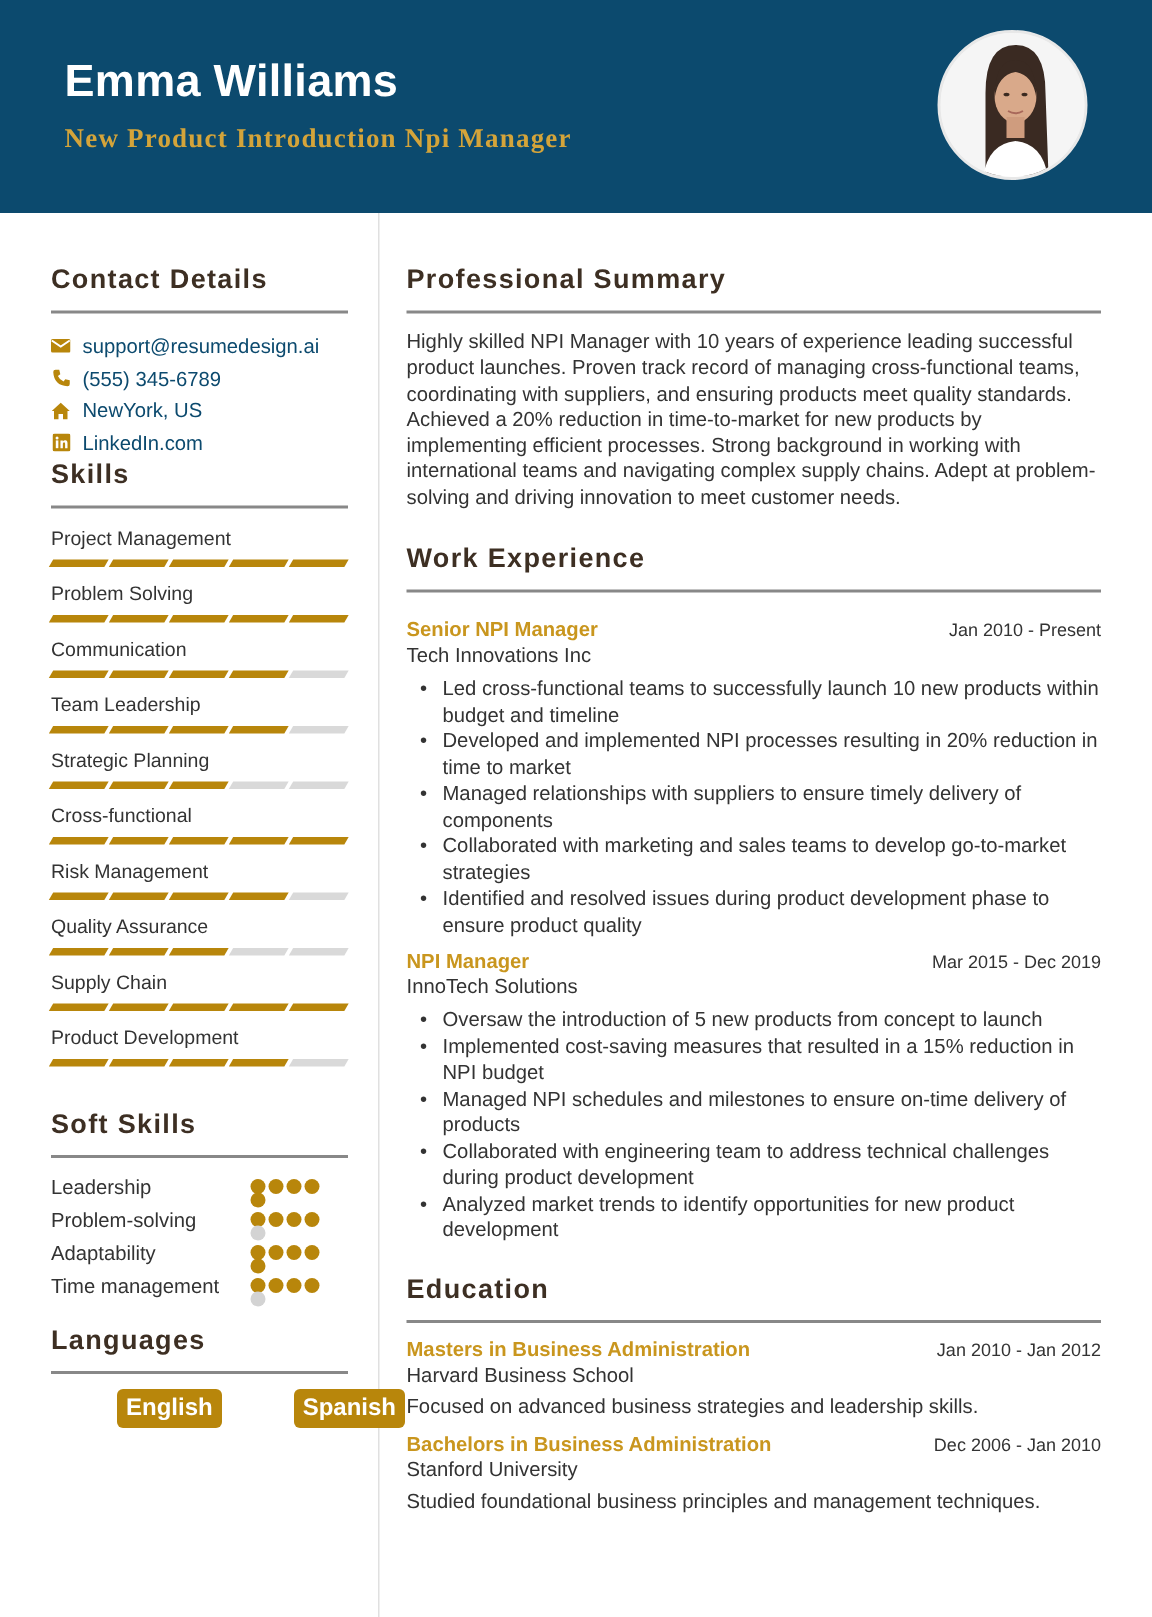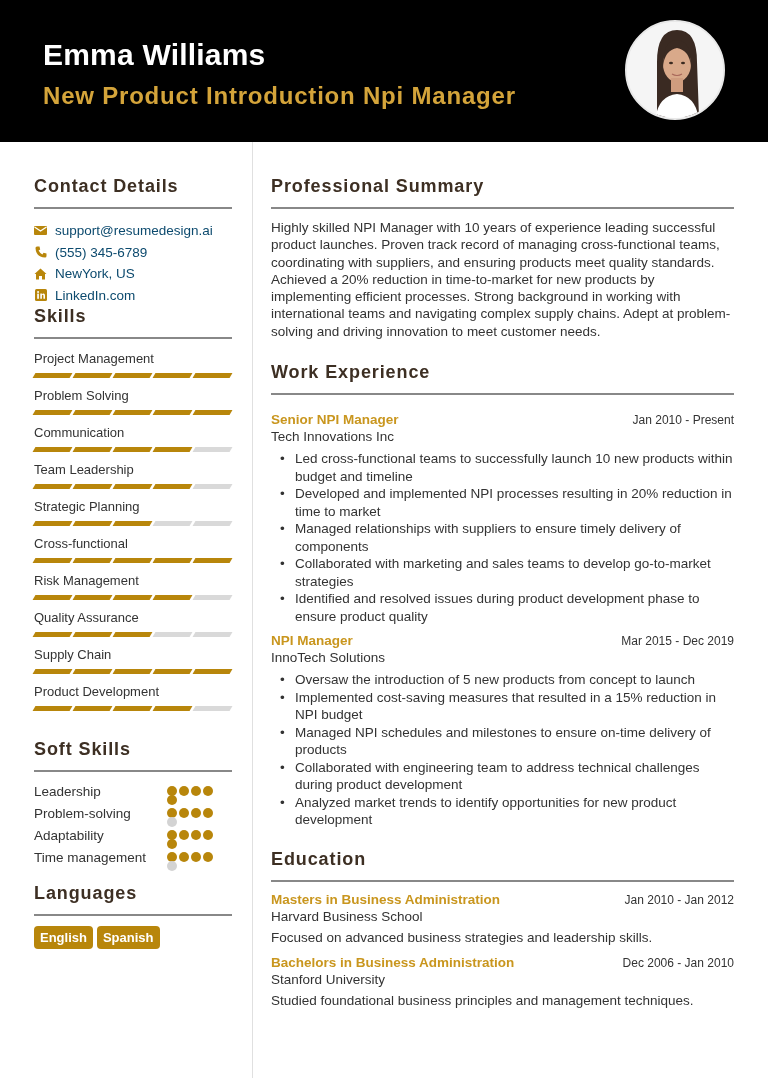--- a/index.html
+++ b/index.html
@@ -1,29 +1,29 @@
 <!DOCTYPE html>
 <html><head>
   <meta charset="utf-8">
   <style>
     * { margin: 0; padding: 0; box-sizing: border-box; }
     html, body { width: 768px; height: 1078px; background: #ffffff; overflow: hidden; }
     body { font-family: "Liberation Sans", sans-serif; color: #333; position: relative; }
 
     .header {
       position: absolute; left: 0; top: 0; width: 768px; height: 142px;
-      background: #000000;
+      background: #0c4a6e;
     }
     .header .name {
       position: absolute; left: 43px; top: 38px;
       font-size: 30px; font-weight: bold; color: #ffffff; letter-spacing: 0.2px;
     }
     .header .title {
       position: absolute; left: 43px; top: 82px;
-      font-size: 24px; font-weight: bold; color: #d4a43a; letter-spacing: 0.8px;
+      font-size: 18px; font-weight: bold; color: #d4a43a; letter-spacing: 0.8px; font-family: Liberation Serif, serif;
     }
     .avatar {
       position: absolute; left: 625px; top: 20px; width: 100px; height: 100px;
       border-radius: 50%; background: #f4f4f4; border: 2px solid #e8e8e8; overflow: hidden;
     }
 
     .divider-v {
       position: absolute; left: 252px; top: 142px; width: 1px; height: 936px; background: #e0e0e0;
     }
 
@@ -44,21 +44,21 @@
     .skill .bar { width: 37px; height: 5px; background: #b8860b; transform: skewX(-30deg); }
     .skill .bar.off { background: #d9d9d9; }
 
     .soft-row { display: flex; font-size: 13.5px; color: #333; }
     .soft-row .lbl { width: 133px; line-height: 18px; }
     .soft-row .dots { width: 52px; display: flex; flex-wrap: wrap; align-content: flex-start; gap: 0 2px; padding-top: 3px; height: 22px; }
     .dot { width: 10px; height: 10px; border-radius: 50%; background: #b8860b; }
     .dot.off { background: #d3d3d3; }
 
     .lang-wrap { display: flex; gap: 4px; }
-    .lang { background: #b8860b; color: #fff; font-size: 13px; font-weight: bold; padding: 4px 6px; border-radius: 4px; }
+    .lang { background: #b8860b; color: #fff; font-size: 16px; font-weight: bold; padding: 4px 6px; border-radius: 4px; margin-left: 44px; }
 
     .summary { font-size: 13.5px; line-height: 17.3px; color: #333; }
 
     .job-head { display: flex; justify-content: space-between; align-items: baseline; }
     .job-title { font-size: 13.5px; font-weight: bold; color: #c9961e; }
     .job-date { font-size: 12px; color: #333; }
     .job-company { font-size: 13.5px; color: #333; margin-top: 2px; }
     ul.bul { list-style: none; margin-top: 6px; padding-left: 0; }
     ul.bul li { position: relative; padding-left: 24px; font-size: 13.5px; line-height: 17.5px; color: #333; }
     ul.bul li::before { content: "•"; position: absolute; left: 9px; top: 0; color: #333; }

